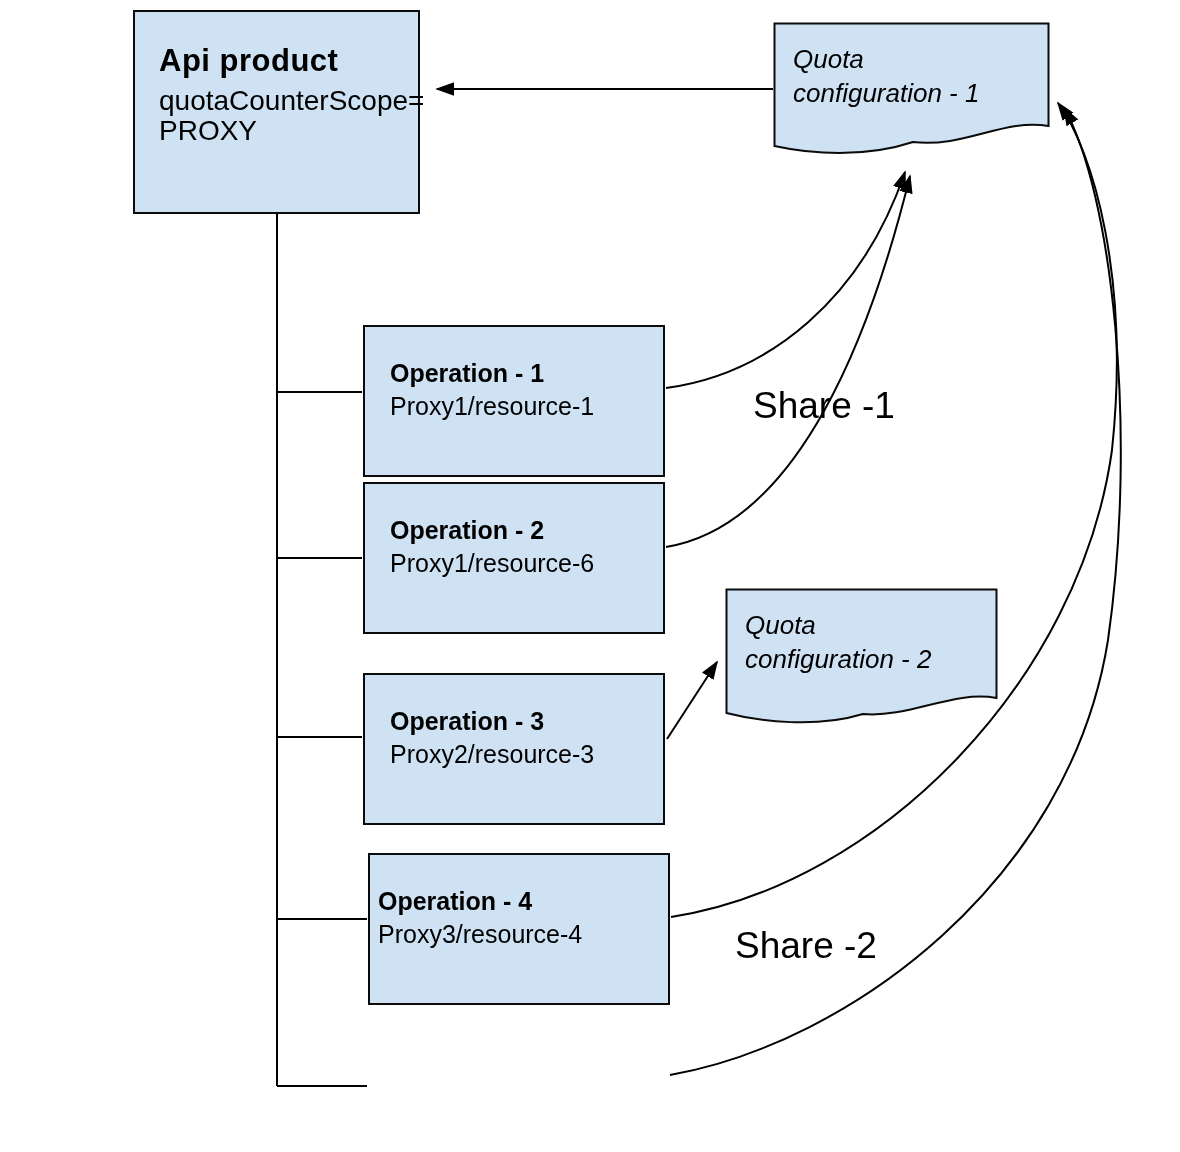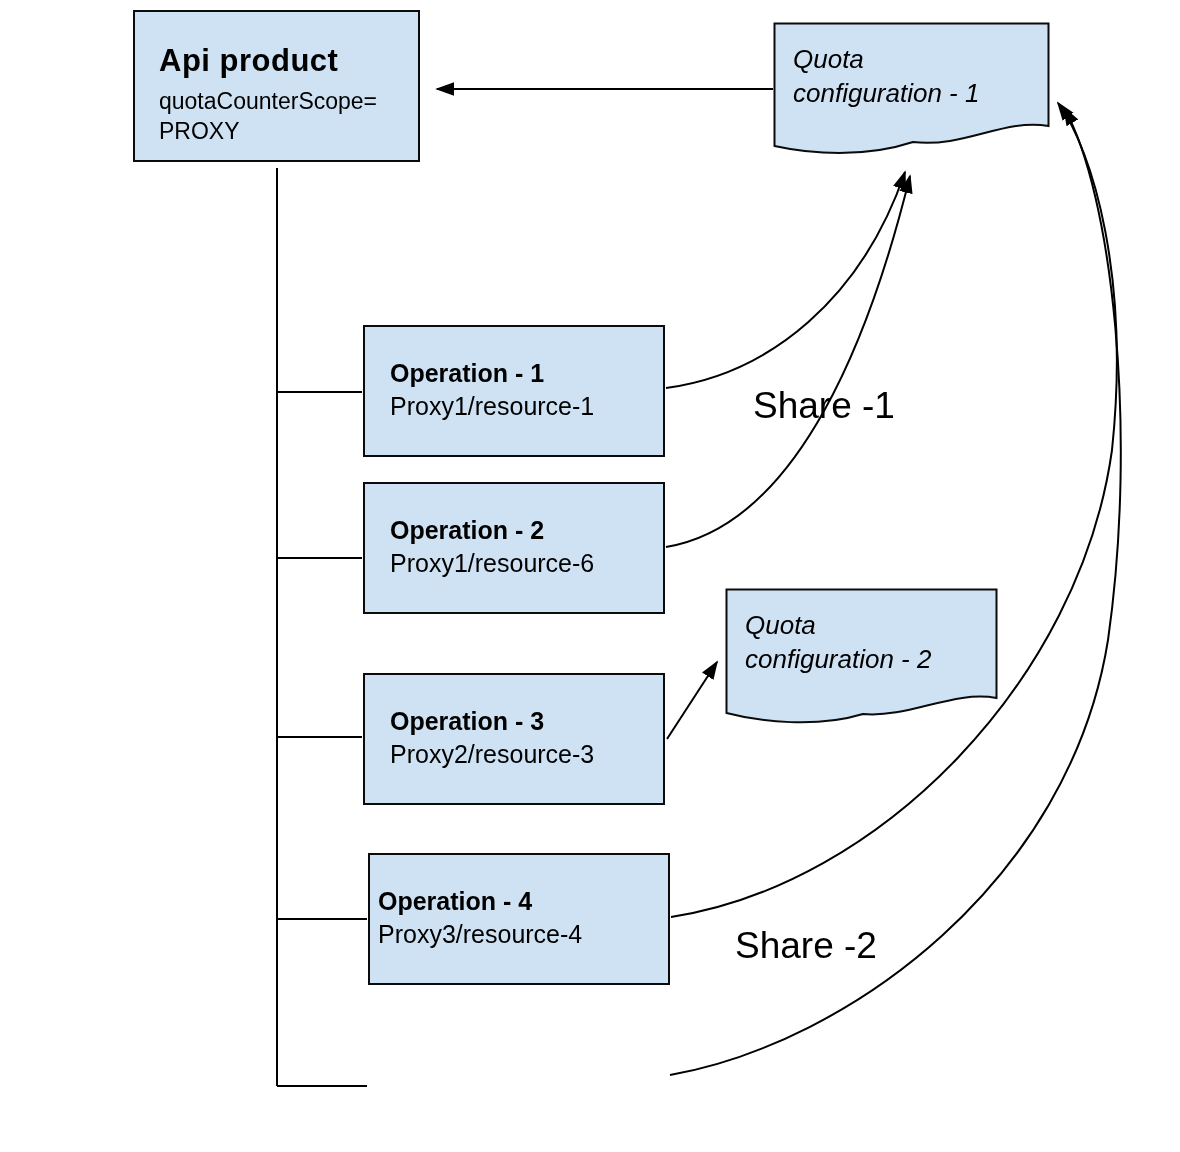--- a/index.html
+++ b/index.html
@@ -22,31 +22,31 @@
     stroke: #000000;
     stroke-width: 2;
   }
   .box {
     position: absolute;
     background: #cfe2f3;
     border: 2px solid #0b0b0b;
   }
   .api-box {
     left: 133px; top: 10px;
-    width: 287px; height: 152px;
+    width: 287px; height: 204px;
     padding: 31px 10px 0 24px;
   }
   .api-box .title {
     font-size: 31px; font-weight: bold; line-height: 36px;
     letter-spacing: 0.5px;
     margin-bottom: 7px;
   }
-  .api-box .body-line { font-size: 23px; line-height: 30px; }
+  .api-box .body-line { font-size: 28px; line-height: 30px; }
   .op-box {
-    width: 302px; height: 132px;
+    width: 302px; height: 152px;
     padding: 30px 10px 0 25px;
   }
   .op-box .title { font-size: 25px; font-weight: bold; line-height: 33px; }
   .op-box .body-line { font-size: 25px; line-height: 33px; }
   .op-1 { left: 363px; top: 325px; }
   .op-2 { left: 363px; top: 482px; }
   .op-3 { left: 363px; top: 673px; }
   .op-4 { left: 368px; top: 853px; padding-left: 8px; }
   .op-5 { left: 368px; top: 1010px; }
   .doc { position: absolute; font-style: italic; }

